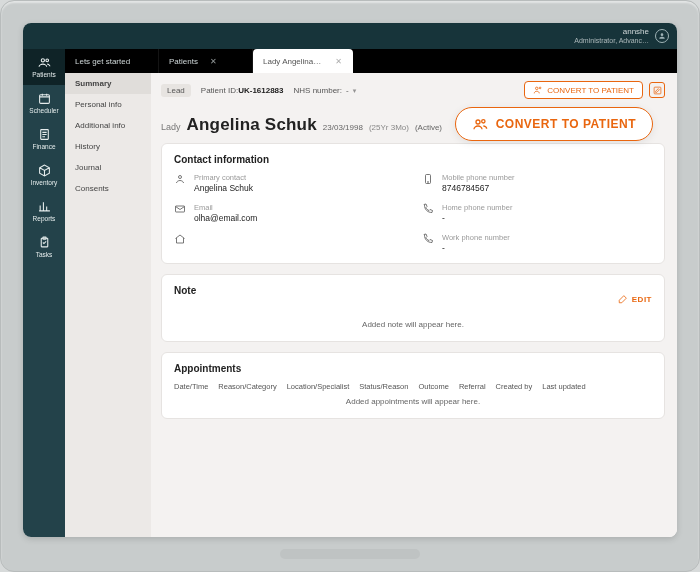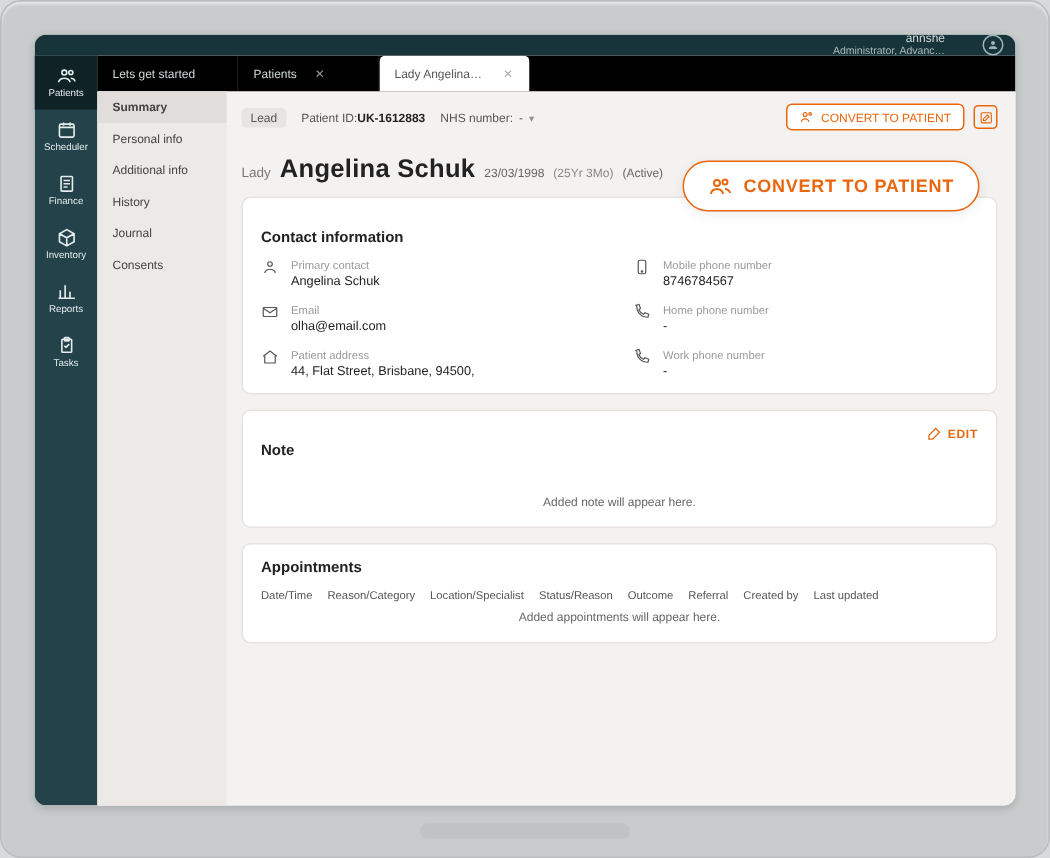--- a/index.html
+++ b/index.html
@@ -8,22 +8,22 @@
     width: 700px; height: 572px; background:#c8cccc; border:1px solid #b8bcbc;
     border-radius: 14px; margin: 0 auto; position: relative; padding: 22px 22px 34px 22px;
     box-shadow: inset 0 2px 2px rgba(255,255,255,.5);
   }
   .speaker { position:absolute; bottom:12px; left:50%; transform:translateX(-50%);
     width:140px; height:10px; background:#bfc3c3; border-radius:6px; }
   .screen { width:100%; height:100%; background:#fff; border-radius:8px; overflow:hidden;
     display:flex; flex-direction:column; box-shadow: 0 2px 6px rgba(0,0,0,.15); }
 
   
-  .header { height:14px; background:#17343a; color:#cfd7d8; display:flex; align-items:center;
-    justify-content:flex-end; font-size:8px; padding:0 8px; position:relative;gap:19px; }
+  .header { height:26px; background:#17343a; color:#cfd7d8; display:flex; align-items:center;
+    justify-content:flex-end; font-size:8px; padding:0 8px; position:relative; }
   .user-block { text-align:right; margin-right:6px; line-height:1.1; }
   .user-block .u1 { font-size:8px;}
   .user-block .u2 { font-size:7px; opacity:.8;}
   .avatar-ring { width:14px; height:14px; border:1px solid #9fb3b6; border-radius:50%;
     display:flex; align-items:center; justify-content:center; }
   .avatar-ring svg { width:8px; height:8px; fill:#9fb3b6; }
 
   
   .body { flex:1; display:flex; min-height:0; }
 
@@ -80,29 +80,29 @@
   .float-convert {
     position:absolute; right:46px; top:106px; z-index:20;
     border:1.5px solid #e9660f; color:#e9660f; background:#fff; font-weight:700; font-size:12px;
     padding:8px 16px; border-radius:22px; display:flex; align-items:center; gap:8px;
     box-shadow:0 2px 8px rgba(0,0,0,.08); cursor:pointer; letter-spacing:.5px;
   }
   .float-convert svg { width:16px; height:16px; }
 
   .card { background:#fff; border:1px solid #e6e3e1; border-radius:6px; padding:10px 12px;
     margin-bottom:10px; font-size:8px; color:#444;}
-  .card h3 { font-size:10px; color:#222; margin-bottom:8px; font-weight:600;margin-top:11px;}
+  .card h3 { font-size:10px; color:#222; margin-bottom:8px; font-weight:600;}
   .ci-grid { display:grid; grid-template-columns: 1fr 1fr; column-gap:18px; row-gap:10px;}
   .ci-item { display:flex; gap:8px; align-items:flex-start;}
   .ci-item .ico { width:12px; flex:0 0 12px;}
   .ci-item .ico svg { width:12px; height:12px; }
   .ci-lbl { font-size:7.5px; color:#9a9a9a; margin-bottom:1px;}
   .ci-val { font-size:8.5px; color:#222;}
 
-  .note-head { display:flex; justify-content:space-between; align-items:flex-start; margin-bottom:10px;}
+  .note-head { display:flex; justify-content:space-between; align-items:flex-end; margin-bottom:10px;}
   .edit-link { color:#e9660f; font-size:8px; display:inline-flex; align-items:center; gap:4px; cursor:pointer; font-weight:600; letter-spacing:.5px;}
   .placeholder { text-align:center; color:#666; font-size:8px; padding:6px 0 2px;}
 
   .apt-head { font-size:10px; color:#222; font-weight:600; margin-bottom:8px;}
   .apt-cols { display:flex; gap:10px; font-size:7.5px; color:#555; flex-wrap:nowrap;}
   .apt-cols span { white-space:nowrap; }
 
   
   .page::-webkit-scrollbar{width:6px}
   .page::-webkit-scrollbar-thumb{background:#ccc;border-radius:3px}
@@ -277,24 +277,20 @@
                   <div>
                       <div class="ci-lbl">Home phone number</div>
                       <div class="ci-val">-</div>
                     </div>
                 </div>
                 <div class="ci-item">
                   <div class="ico"><svg viewBox="0 0 24 24" fill="none" stroke="#555" stroke-width="1.6">
                         <path d="M3 11l9-7 9 7"></path>
                         <path d="M5 10v10h14V10"></path>
                       </svg></div>
-                  <div>
-                      <div class="ci-lbl">Patient address</div>
-                      <div class="ci-val">44, Flat Street, Brisbane, 94500,</div>
-                    </div>
                 </div>
                 <div class="ci-item">
                   <div class="ico"><svg viewBox="0 0 24 24" fill="none" stroke="#555" stroke-width="1.6">
                         <path d="M5 4c0 9 6 15 15 15l1-4-5-2-2 2c-3-1-5-3-6-6l2-2-2-5-4 1z"></path>
                       </svg></div>
                   <div>
                       <div class="ci-lbl">Work phone number</div>
                       <div class="ci-val">-</div>
                     </div>
                 </div>

